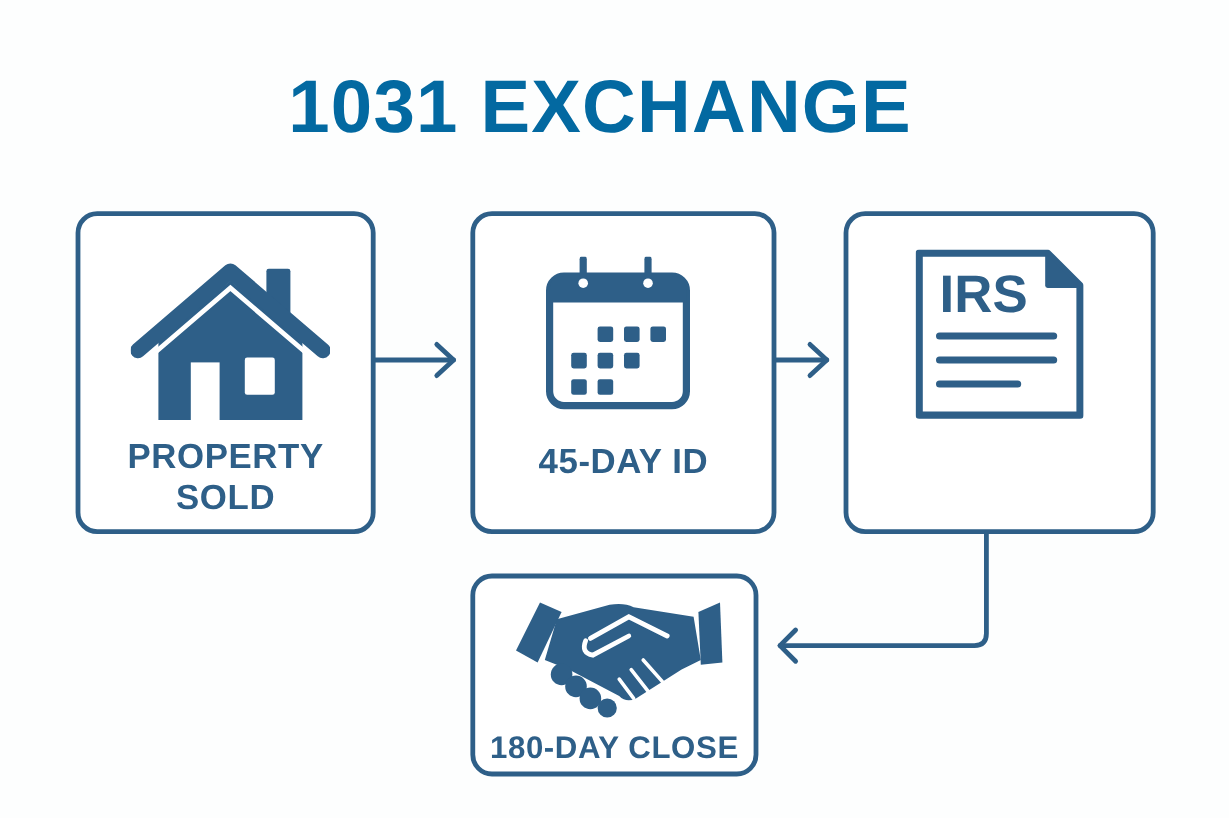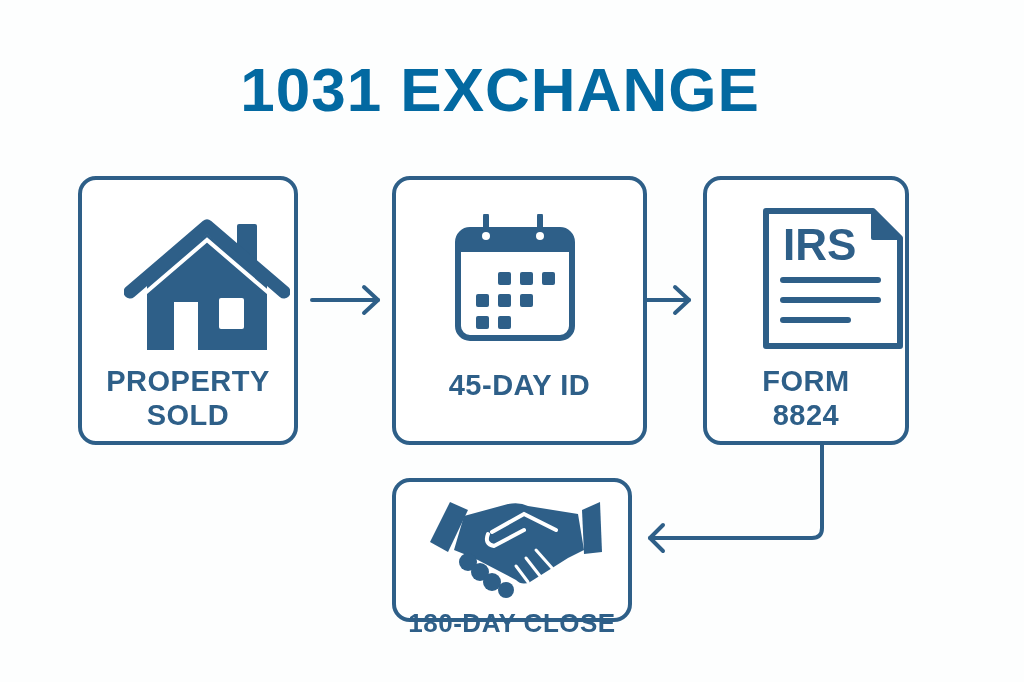--- a/index.html
+++ b/index.html
@@ -28,21 +28,21 @@
       <line x1="630" y1="300" x2="689" y2="300"></line>
       <polyline points="675,287 689,300 675,313"></polyline>
     </g>
     <g>
       <path d="M822,444 L822,528 Q822,538 812,538 L650,538"></path>
       <polyline points="663,525 650,538 663,551"></polyline>
     </g>
   </g>
 </svg>
 
-<div class="box" style="left:63px; top:176px; width:220px; height:269px;margin-left:15px;">
+<div class="box" style="left:63px; top:176px; width:250px; height:269px;">
   <svg class="icon" style="left:42px; top:34px;" width="166" height="140" viewBox="0 0 166 140">
     <rect x="113" y="10" width="20" height="44" rx="2" fill="#2e5f88"></rect>
     <polygon points="83,20 23,70 23,136 143,136 143,70" fill="#2e5f88"></polygon>
     <polyline points="6,78 83,12 160,78" fill="none" stroke="#2e5f88" stroke-width="13" stroke-linecap="round" stroke-linejoin="round"></polyline>
     <polyline points="20,80 83,26 146,80" fill="none" stroke="#fff" stroke-width="4"></polyline>
     <rect x="50" y="88" width="24" height="48" fill="#fff"></rect>
     <rect x="95" y="84" width="25" height="31" rx="2" fill="#fff"></rect>
   </svg>
   <div class="label" style="top:184px;">PROPERTY</div>
   <div class="label" style="top:218px;">SOLD</div>
@@ -63,36 +63,34 @@
       <rect x="22" y="80" width="13" height="13" rx="2"></rect>
       <rect x="44" y="80" width="13" height="13" rx="2"></rect>
       <rect x="66" y="80" width="13" height="13" rx="2"></rect>
       <rect x="22" y="102" width="13" height="13" rx="2"></rect>
       <rect x="44" y="102" width="13" height="13" rx="2"></rect>
     </g>
   </svg>
   <div class="label" style="top:188px;">45-DAY ID</div>
 </div>
 
-<div class="box" style="left:703px; top:176px; width:206px; height:269px;">
+<div class="box" style="left:703px; top:176px; width:260px; height:269px;">
   <svg class="icon" style="left:56px; top:28px;" width="140" height="142" viewBox="0 0 140 142">
     <path d="M3,3 L110,3 L137,30 L137,138 L3,138 Z" fill="none" stroke="#2e5f88" stroke-width="6" stroke-linejoin="round"></path>
     <path d="M108,3 L137,32 L110,32 Q108,32 108,30 Z" fill="#2e5f88"></path>
     <text x="20" y="52" font-family="Liberation Sans, sans-serif" font-weight="bold" font-size="44" fill="#2e5f88">IRS</text>
     <g stroke="#2e5f88" stroke-width="6" stroke-linecap="round">
       <line x1="20" y1="72" x2="115" y2="72"></line>
       <line x1="20" y1="92" x2="115" y2="92"></line>
       <line x1="20" y1="112" x2="85" y2="112"></line>
     </g>
   </svg>
-  <div class="label" style="top:184px;">FORM</div>
-  <div class="label" style="top:218px;">8824</div>
 </div>
 
-<div class="box" style="left:392px; top:478px; width:240px; height:144px;">
+<div class="box" style="left:392px; top:478px; width:240px; height:169px;">
   <svg class="icon" style="left:32px; top:18px;" width="176" height="100" viewBox="0 0 176 100">
     <g fill="#2e5f88">
       <polygon points="2,42 22,2 40,10 20,52"></polygon>
       <polygon points="154,10 172,2 174,52 156,54"></polygon>
       <path d="M36,16 L80,4 Q92,2 100,6 L150,14 L156,50 L140,58 L102,82 Q94,86 88,80 L46,58 L26,50 Z"></path>
       <circle cx="40" cy="62" r="9"></circle>
       <circle cx="52" cy="72" r="9"></circle>
       <circle cx="64" cy="82" r="9"></circle>
       <circle cx="78" cy="90" r="8"></circle>
     </g>

